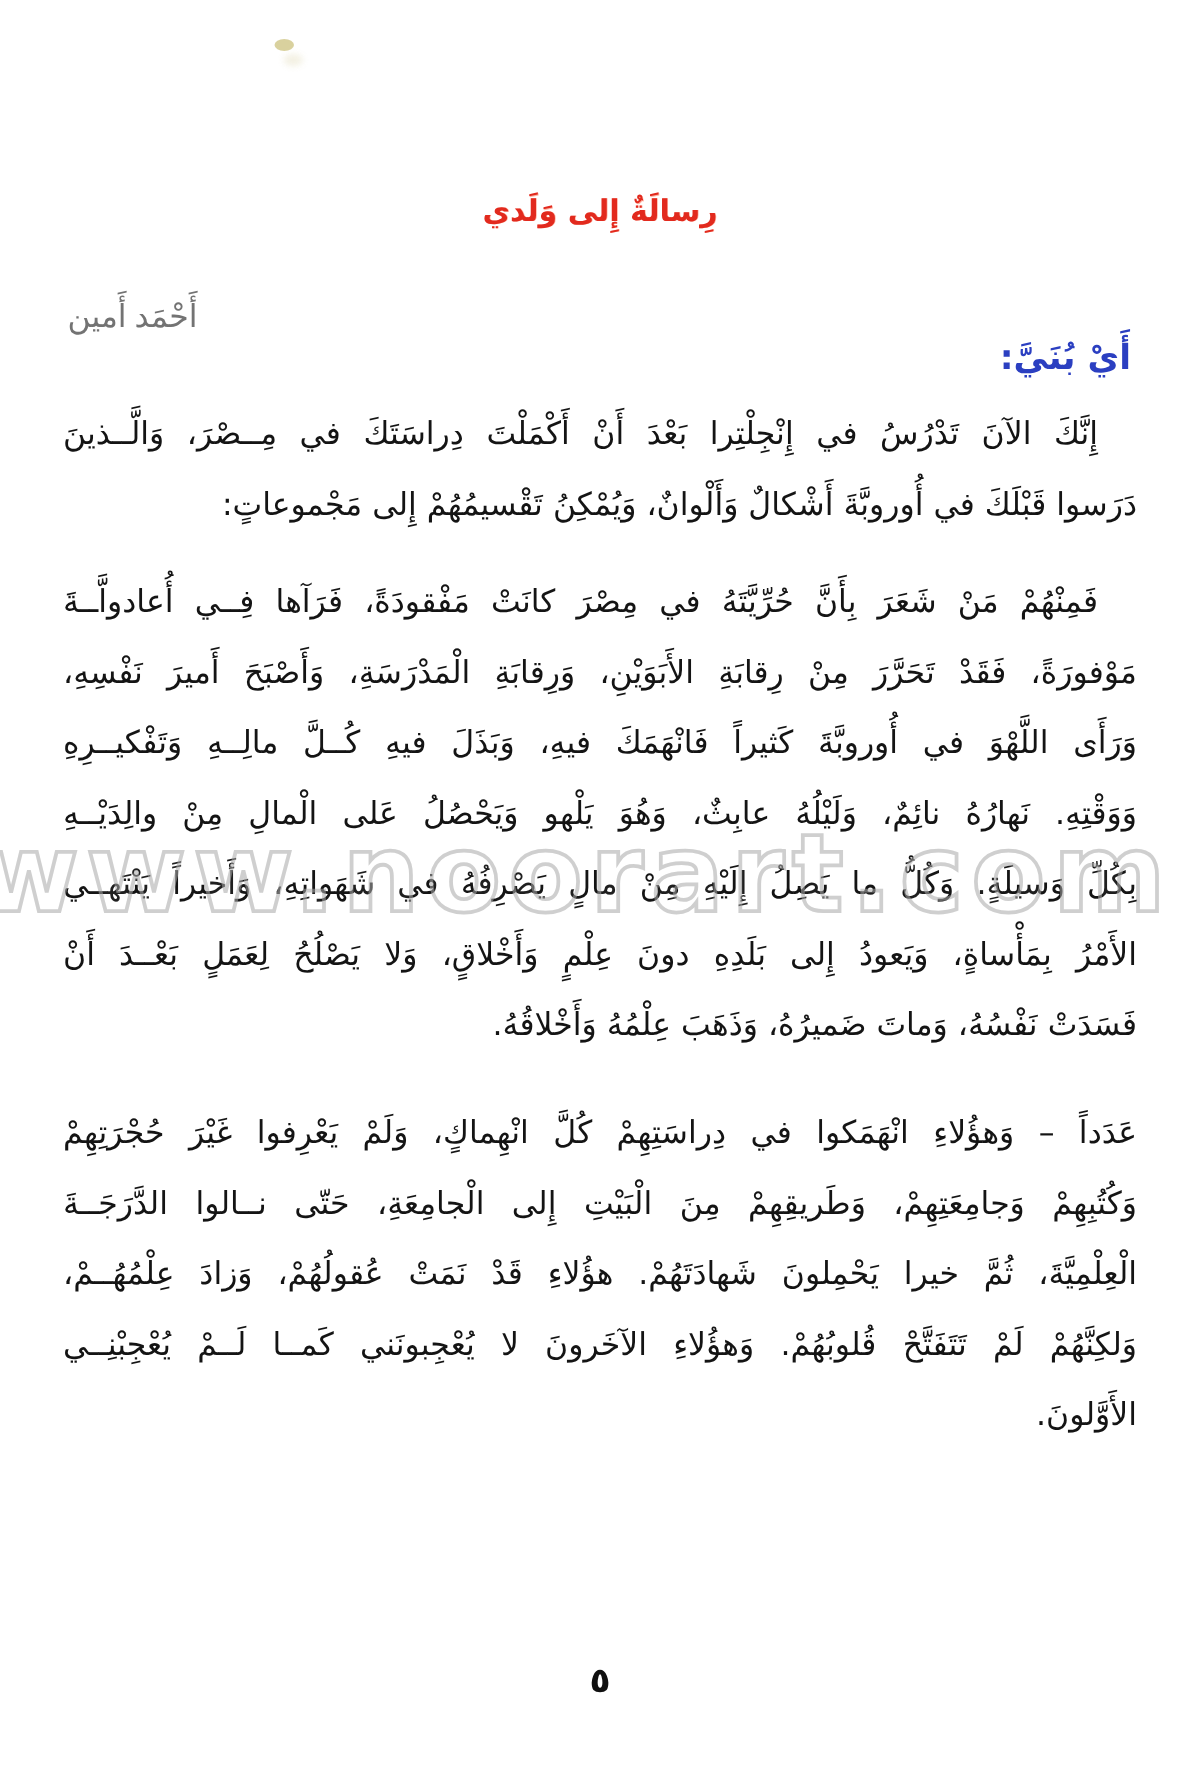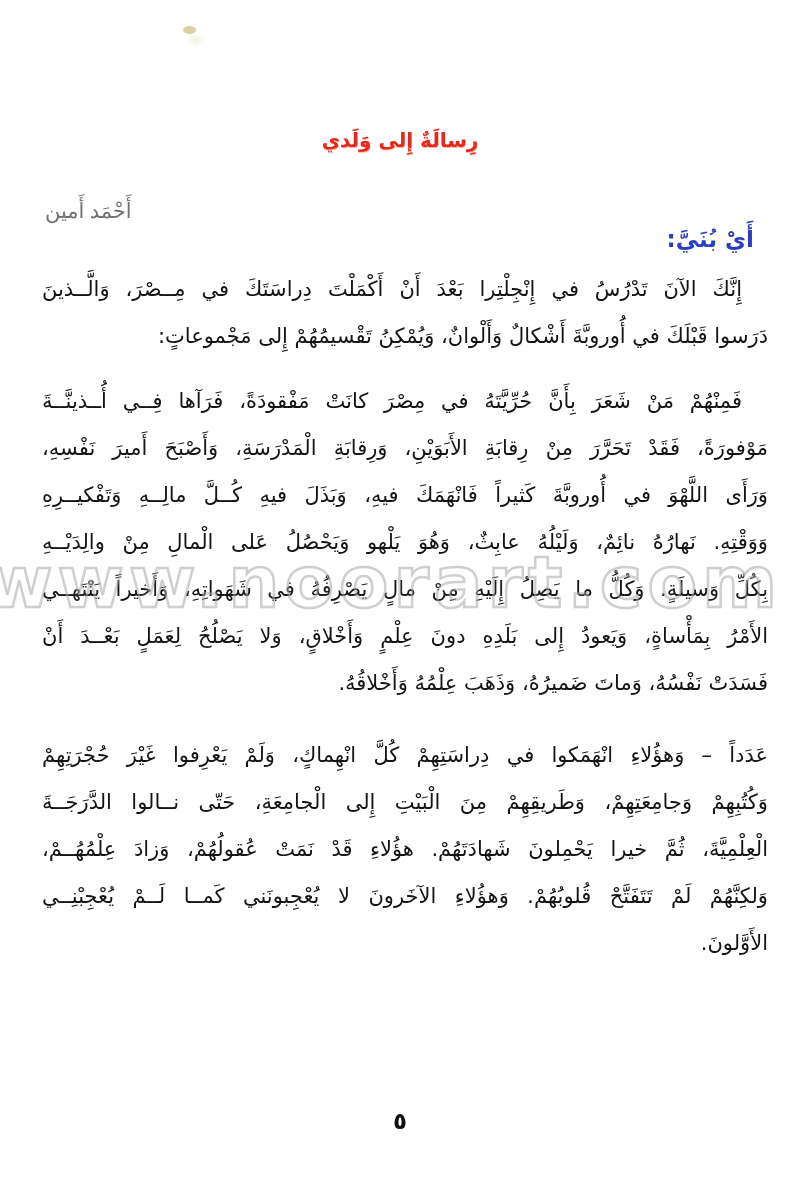--- a/index.html
+++ b/index.html
@@ -43,21 +43,21 @@
   }
   .salutation {
     position: absolute; top: 226px; right: 46px;
     direction: rtl;
     font-size: 23px;
     font-weight: bold;
     color: var(--salutation-blue, #2b3fc1);
     text-align: right;
   }
   .para {
-    position: absolute; left: 42px; right: 32px;
+    position: absolute; left: 42px; right: 42px;
     direction: rtl;
     color: #141414;
     font-size: 21px;
   }
   .para .line {
     height: 47px;
     line-height: 47px;
     text-align: justify;
     text-align-last: justify;
     overflow: hidden;
@@ -108,21 +108,21 @@
   <div class="salutation">أَيْ بُنَيَّ:</div>
 
   <div class="para" id="para1">
 
   <div class="line first">إِنَّكَ الآنَ تَدْرُسُ في إِنْجِلْتِرا بَعْدَ أَنْ أَكْمَلْتَ دِراسَتَكَ في مِــصْرَ، وَالَّــذينَ</div>
       <div class="line last">دَرَسوا قَبْلَكَ في أُوروبَّةَ أَشْكالٌ وَأَلْوانٌ، وَيُمْكِنُ تَقْسيمُهُمْ إِلى مَجْموعاتٍ:</div>
     </div>
 
   <div class="para" id="para2">
 
-  <div class="line first">فَمِنْهُمْ مَنْ شَعَرَ بِأَنَّ حُرِّيَّتَهُ في مِصْرَ كانَتْ مَفْقودَةً، فَرَآها فِــي أُــذينَّــةَ</div>
+  <div class="line first">فَمِنْهُمْ مَنْ شَعَرَ بِأَنَّ حُرِّيَّتَهُ في مِصْرَ كانَتْ مَفْقودَةً، فَرَآها فِــي أُعادواَّــةَ</div>
       <div class="line">مَوْفورَةً، فَقَدْ تَحَرَّرَ مِنْ رِقابَةِ الأَبَوَيْنِ، وَرِقابَةِ الْمَدْرَسَةِ، وَأَصْبَحَ أَميرَ نَفْسِهِ،</div>
       <div class="line">وَرَأَى اللَّهْوَ في أُوروبَّةَ كَثيراً فَانْهَمَكَ فيهِ، وَبَذَلَ فيهِ كُــلَّ مالِــهِ وَتَفْكيــرِهِ</div>
       <div class="line">وَوَقْتِهِ. نَهارُهُ نائِمٌ، وَلَيْلُهُ عابِثٌ، وَهُوَ يَلْهو وَيَحْصُلُ عَلى الْمالِ مِنْ والِدَيْــهِ</div>
       <div class="line">بِكُلِّ وَسيلَةٍ. وَكُلُّ ما يَصِلُ إِلَيْهِ مِنْ مالٍ يَصْرِفُهُ في شَهَواتِهِ، وَأَخيراً يَنْتَهــي</div>
       <div class="line">الأَمْرُ بِمَأْساةٍ، وَيَعودُ إِلى بَلَدِهِ دونَ عِلْمٍ وَأَخْلاقٍ، وَلا يَصْلُحُ لِعَمَلٍ بَعْــدَ أَنْ</div>
       <div class="line last">فَسَدَتْ نَفْسُهُ، وَماتَ ضَميرُهُ، وَذَهَبَ عِلْمُهُ وَأَخْلاقُهُ.</div>
     </div>
 
   <div class="para" id="para3">
 

